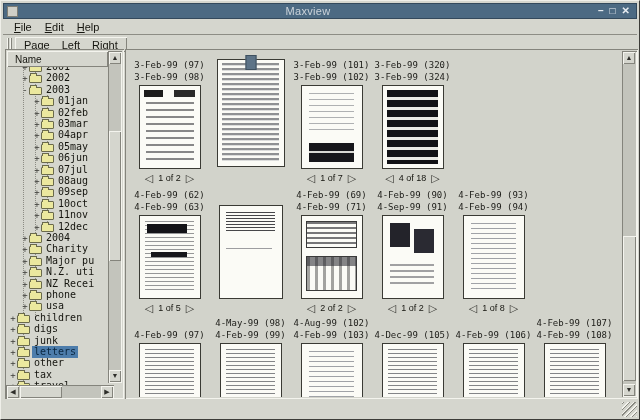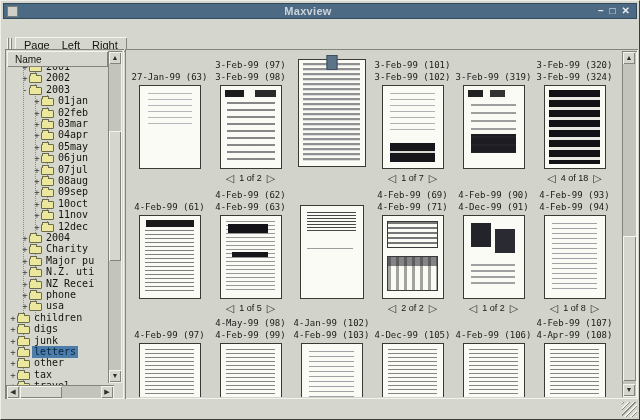--- a/index.html
+++ b/index.html
@@ -7,21 +7,21 @@
   #window{
     position:relative;width:640px;height:420px;background:#d5d6ce;
     font-family:"Liberation Sans",sans-serif;overflow:hidden;
     border-top:1px solid #efefe9;border-left:1px solid #efefe9;
     border-right:1px solid #3c3c38;border-bottom:1px solid #3c3c38;
   }
   
   .titlebar{position:absolute;left:2px;top:2px;right:2px;height:16px;background:#4c6a83;
     display:flex;align-items:center;border:1px solid #33495c;}
   .win-icon{width:11px;height:11px;margin-left:3px;background:#cfcfc7;border:1px solid #7d7d75;}
-  .title-text{flex:1;text-align:center;color:#ccd4db;font-size:11px;letter-spacing:.3px;font-weight:bold;}
+  .title-text{flex:1;text-align:center;color:#ccd4db;font-size:11px;letter-spacing:.3px;}
   .win-controls{display:flex;gap:6px;margin-right:6px;color:#e8edf2;font-size:10px;font-weight:bold;}
   .win-controls span{cursor:default;line-height:10px;}
   
   .menubar{position:absolute;left:2px;top:19px;right:2px;height:15px;
     border-bottom:1px solid #8d8d85;display:flex;align-items:center;padding-left:6px;font-size:11px;color:#15150f;}
   .mitem{padding:1px 5px;margin-right:3px;}
   .mitem u{text-decoration:underline;}
   
   .toolbar{position:absolute;left:2px;top:35px;right:2px;height:17px;display:flex;align-items:center;}
   .grip{width:5px;height:13px;margin-left:4px;margin-right:3px;
@@ -135,20 +135,25 @@
   <div class="titlebar">
     <div class="win-icon"></div>
     <div class="title-text">Maxview</div>
     <div class="win-controls">
       <span>–</span>
       <span>□</span>
       <span>✕</span>
     </div>
   </div>
 
+  <div class="menubar" id="menubar">
+      <span class="mitem"><u>F</u>ile</span>
+      <span class="mitem"><u>E</u>dit</span>
+      <span class="mitem"><u>H</u>elp</span>
+    </div>
 
   <div class="toolbar">
     <div class="grip"></div>
     <div class="btngroup" id="btngroup">
         <span class="tbtn">Page</span>
         <span class="tbtn">Left</span>
         <span class="tbtn">Right</span>
       </div>
   </div>
 
@@ -199,25 +204,20 @@
   <div class="sb" style="left:5px;top:384px;width:108px;height:14px;">
     <div class="sbtn" style="left:1px;top:1px;">◀</div>
     <div class="sthumb" style="left:14px;top:1px;width:42px;height:12px;"></div>
     <div class="sbtn" style="right:1px;top:1px;">▶</div>
   </div>
 
   <div class="gridpanel">
     <div class="gridview" id="gridview">
         <div class="grow" style="top: 8px;">
           <div class="gcell">
-            <div class="glabel"></div>
-            <div class="glabel">27-Jan-99 (63)</div>
-            <div class="thumb tx-hand-light"></div>
-          </div>
-          <div class="gcell">
             <div class="glabel">3-Feb-99 (97)</div>
             <div class="glabel">3-Feb-99 (98)</div>
             <div class="thumb tx-fax"></div>
             <div class="pager">
               <span class="parrow">◁</span>
               <span>1 of 2</span>
               <span class="parrow">▷</span>
             </div>
           </div>
           <div class="gcell">
@@ -230,42 +230,32 @@
             <div class="glabel">3-Feb-99 (101)</div>
             <div class="glabel">3-Feb-99 (102)</div>
             <div class="thumb tx-letter-envelope"></div>
             <div class="pager">
               <span class="parrow">◁</span>
               <span>1 of 7</span>
               <span class="parrow">▷</span>
             </div>
           </div>
           <div class="gcell">
-            <div class="glabel"></div>
-            <div class="glabel">3-Feb-99 (319)</div>
-            <div class="thumb tx-fax2"></div>
-          </div>
-          <div class="gcell">
             <div class="glabel">3-Feb-99 (320)</div>
             <div class="glabel">3-Feb-99 (324)</div>
             <div class="thumb tx-redacted"></div>
             <div class="pager">
               <span class="parrow">◁</span>
               <span>4 of 18</span>
               <span class="parrow">▷</span>
             </div>
           </div>
         </div>
         <div class="grow" style="top: 138px;">
           <div class="gcell">
-            <div class="glabel"></div>
-            <div class="glabel">4-Feb-99 (61)</div>
-            <div class="thumb tx-typed-hdr"></div>
-          </div>
-          <div class="gcell">
             <div class="glabel">4-Feb-99 (62)</div>
             <div class="glabel">4-Feb-99 (63)</div>
             <div class="thumb tx-typed-red"></div>
             <div class="pager">
               <span class="parrow">◁</span>
               <span>1 of 5</span>
               <span class="parrow">▷</span>
             </div>
           </div>
           <div class="gcell">
@@ -278,21 +268,21 @@
             <div class="glabel">4-Feb-99 (71)</div>
             <div class="thumb tx-form"></div>
             <div class="pager">
               <span class="parrow">◁</span>
               <span>2 of 2</span>
               <span class="parrow">▷</span>
             </div>
           </div>
           <div class="gcell">
             <div class="glabel">4-Feb-99 (90)</div>
-            <div class="glabel">4-Dec-99 (91)</div>
+            <div class="glabel">4-Sep-99 (91)</div>
             <div class="thumb tx-photos"></div>
             <div class="pager">
               <span class="parrow">◁</span>
               <span>1 of 2</span>
               <span class="parrow">▷</span>
             </div>
           </div>
           <div class="gcell">
             <div class="glabel">4-Feb-99 (93)</div>
             <div class="glabel">4-Feb-99 (94)</div>
@@ -309,37 +299,37 @@
             <div class="glabel"></div>
             <div class="glabel">4-Feb-99 (97)</div>
             <div class="thumb tx-typed"></div>
           </div>
           <div class="gcell">
             <div class="glabel">4-May-99 (98)</div>
             <div class="glabel">4-Feb-99 (99)</div>
             <div class="thumb tx-typed"></div>
           </div>
           <div class="gcell">
-            <div class="glabel">4-Jan-99 (102)</div>
+            <div class="glabel">4-Aug-99 (102)</div>
             <div class="glabel">4-Feb-99 (103)</div>
             <div class="thumb tx-hand-med"></div>
           </div>
           <div class="gcell">
             <div class="glabel"></div>
             <div class="glabel">4-Dec-99 (105)</div>
             <div class="thumb tx-typed"></div>
           </div>
           <div class="gcell">
             <div class="glabel"></div>
             <div class="glabel">4-Feb-99 (106)</div>
             <div class="thumb tx-typed"></div>
           </div>
           <div class="gcell">
             <div class="glabel">4-Feb-99 (107)</div>
-            <div class="glabel">4-Apr-99 (108)</div>
+            <div class="glabel">4-Feb-99 (108)</div>
             <div class="thumb tx-typed"></div>
           </div>
         </div>
       </div>
   </div>
 
   <div class="sb" style="left:621px;top:50px;width:15px;height:346px;">
     <div class="sbtn" style="left:1px;top:1px;">▲</div>
     <div class="sthumb" style="left:1px;top:185px;width:13px;height:145px;"></div>
     <div class="sbtn" style="left:1px;bottom:1px;">▼</div>

